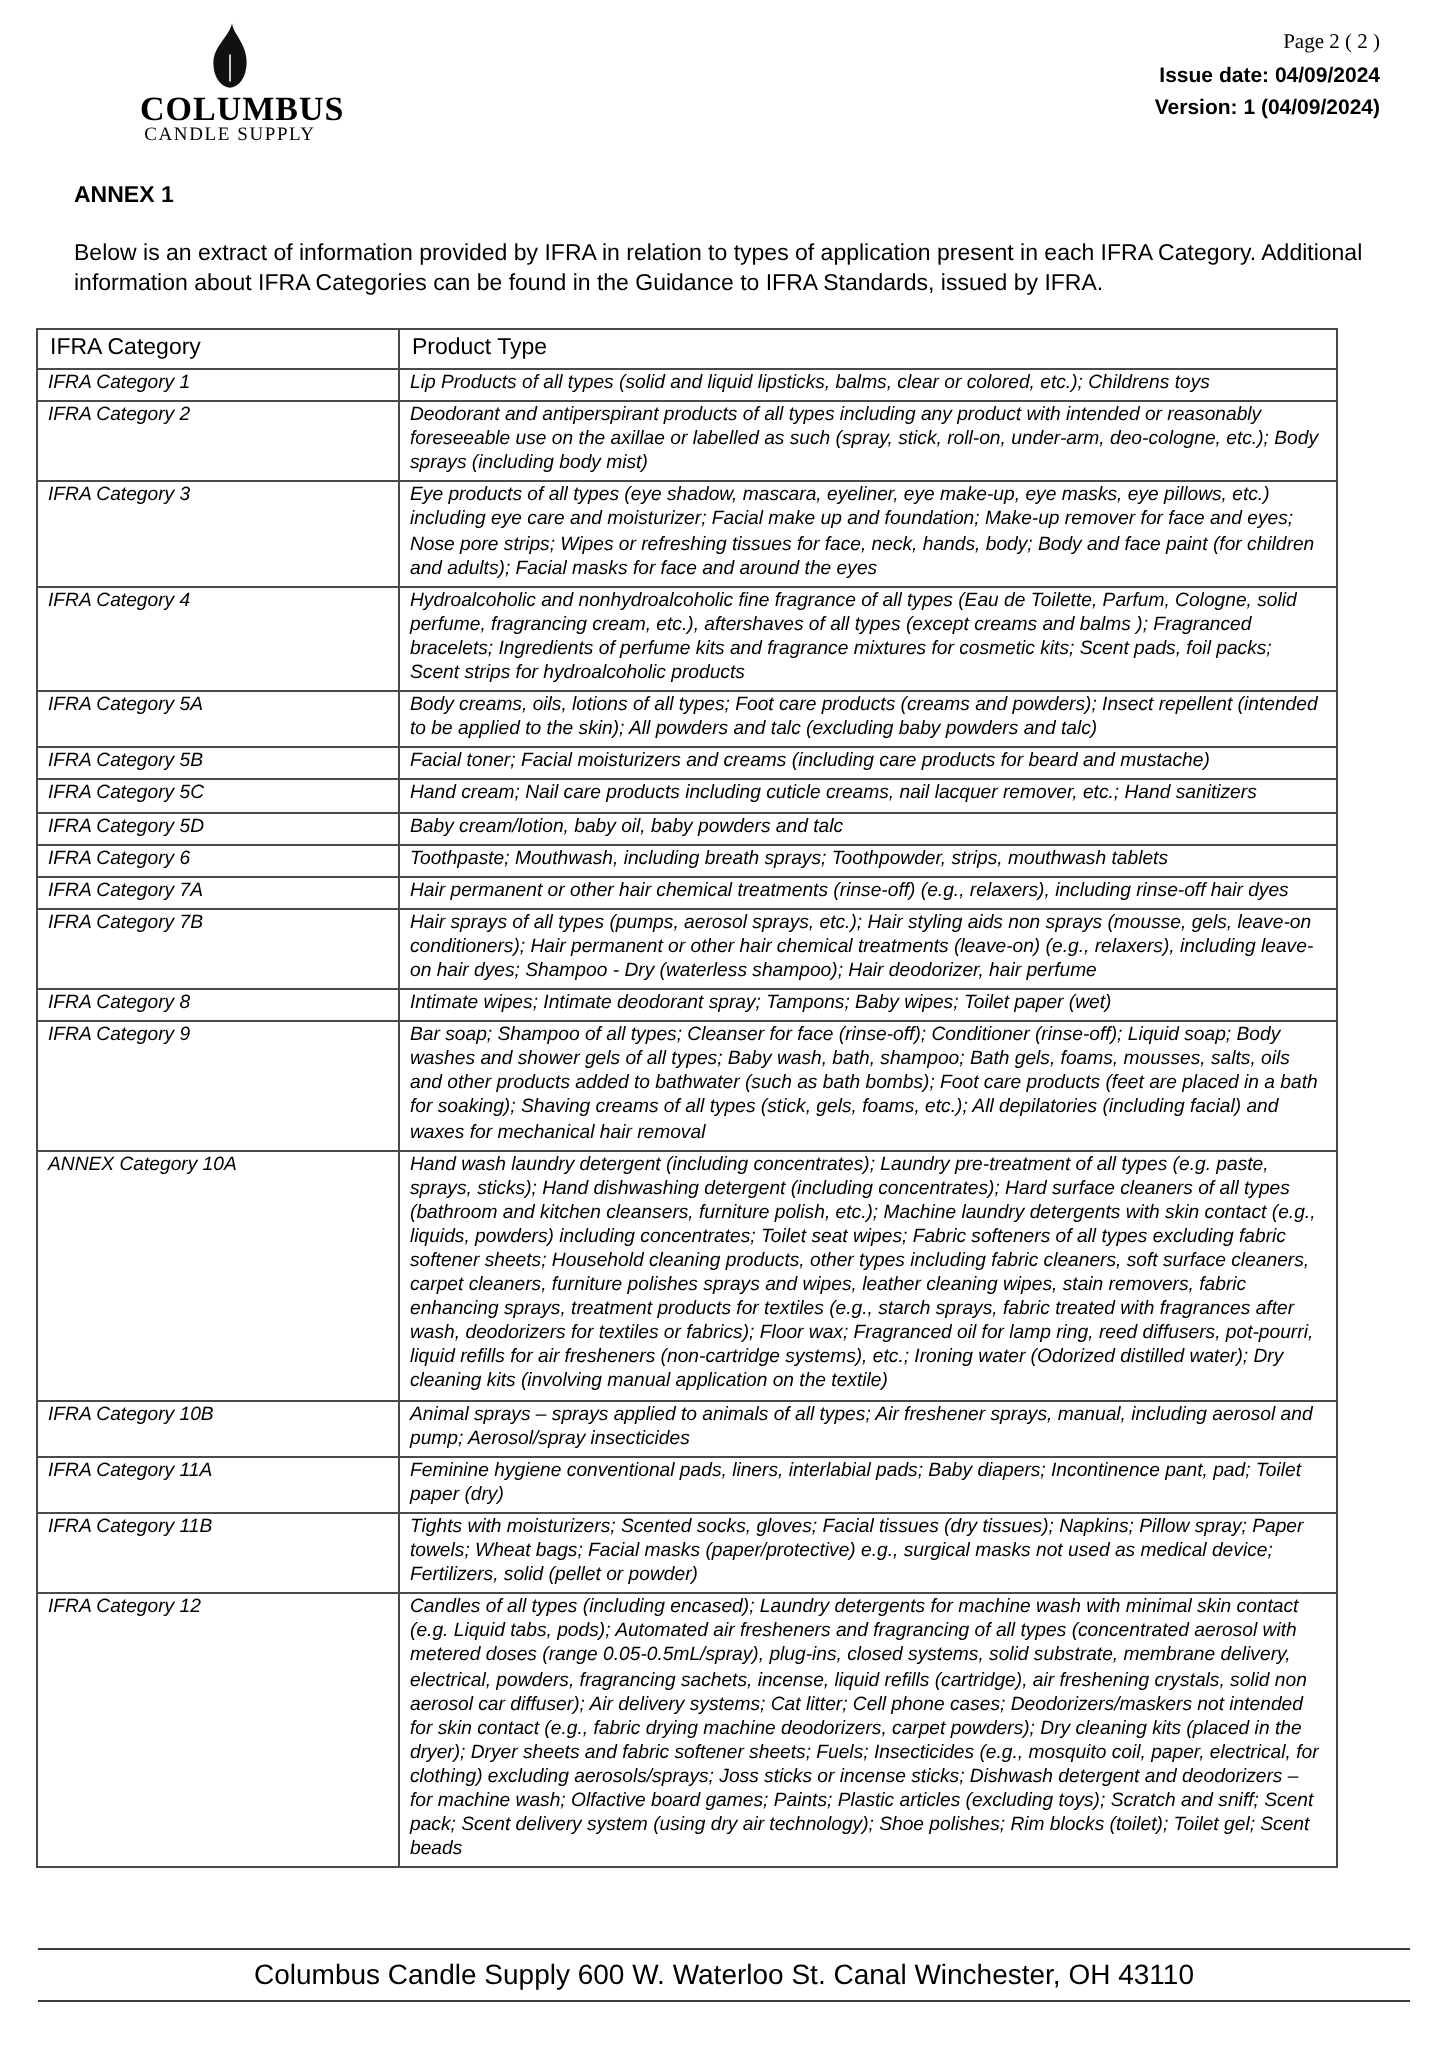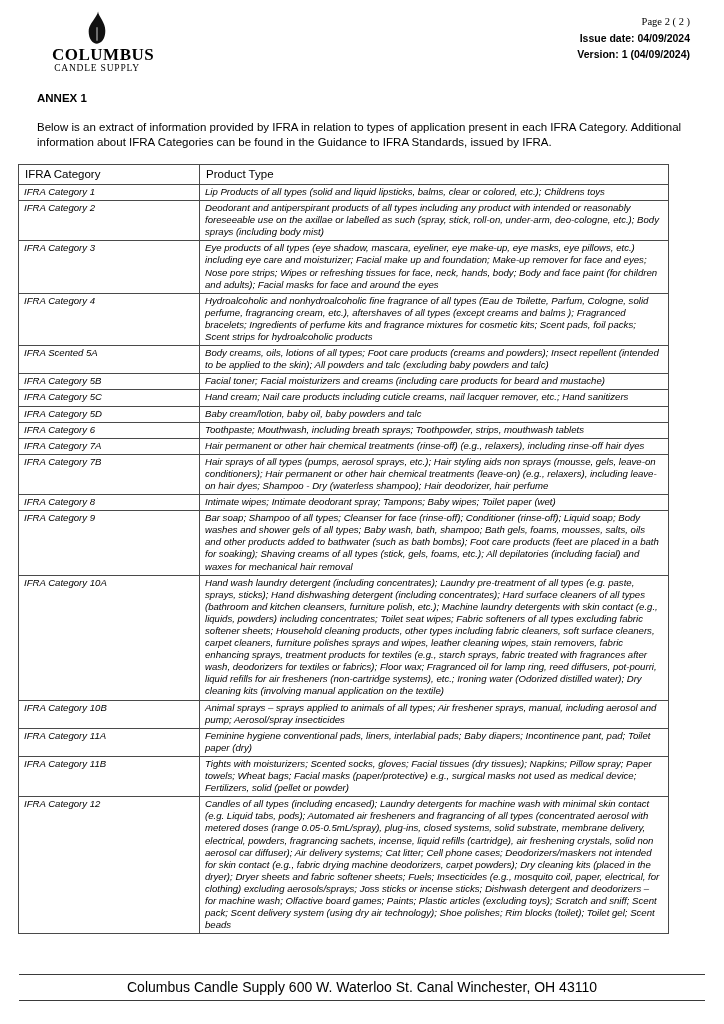--- a/index.html
+++ b/index.html
@@ -14,21 +14,21 @@
     overflow: hidden;
     margin: 0 auto;
   }
   
   .header {
     display: flex;
     justify-content: space-between;
     align-items: flex-start;
     padding: 10px 34px 0 52px;
   }
-  .logo { width: 90px; text-align: center; }
+  .logo { width: 90px; text-align: center; margin-left: 18px; }
   .logo .flame { display: block; margin: 0 auto; width: 26px; height: 36px; }
   .brand1 {
     font-family: "Liberation Serif", serif;
     font-weight: bold;
     font-size: 17px;
     letter-spacing: 0.5px;
     line-height: 17px;
     white-space: nowrap;
   }
   .brand2 {
@@ -125,21 +125,21 @@
         </tr>
         <tr>
           <td>IFRA Category 3</td>
           <td>Eye products of all types (eye shadow, mascara, eyeliner, eye make-up, eye masks, eye pillows, etc.) including eye care and moisturizer; Facial make up and foundation; Make-up remover for face and eyes; Nose pore strips; Wipes or refreshing tissues for face, neck, hands, body; Body and face paint (for children and adults); Facial masks for face and around the eyes</td>
         </tr>
         <tr>
           <td>IFRA Category 4</td>
           <td>Hydroalcoholic and nonhydroalcoholic fine fragrance of all types (Eau de Toilette, Parfum, Cologne, solid perfume, fragrancing cream, etc.), aftershaves of all types (except creams and balms ); Fragranced bracelets; Ingredients of perfume kits and fragrance mixtures for cosmetic kits; Scent pads, foil packs; Scent strips for hydroalcoholic products</td>
         </tr>
         <tr>
-          <td>IFRA Scented 5A</td>
+          <td>IFRA Category 5A</td>
           <td>Body creams, oils, lotions of all types; Foot care products (creams and powders); Insect repellent (intended to be applied to the skin); All powders and talc (excluding baby powders and talc)</td>
         </tr>
         <tr>
           <td>IFRA Category 5B</td>
           <td>Facial toner; Facial moisturizers and creams (including care products for beard and mustache)</td>
         </tr>
         <tr>
           <td>IFRA Category 5C</td>
           <td>Hand cream; Nail care products including cuticle creams, nail lacquer remover, etc.; Hand sanitizers</td>
         </tr>
@@ -161,21 +161,21 @@
         </tr>
         <tr>
           <td>IFRA Category 8</td>
           <td>Intimate wipes; Intimate deodorant spray; Tampons; Baby wipes; Toilet paper (wet)</td>
         </tr>
         <tr>
           <td>IFRA Category 9</td>
           <td>Bar soap; Shampoo of all types; Cleanser for face (rinse-off); Conditioner (rinse-off); Liquid soap; Body washes and shower gels of all types; Baby wash, bath, shampoo; Bath gels, foams, mousses, salts, oils and other products added to bathwater (such as bath bombs); Foot care products (feet are placed in a bath for soaking); Shaving creams of all types (stick, gels, foams, etc.); All depilatories (including facial) and waxes for mechanical hair removal</td>
         </tr>
         <tr>
-          <td>IFRA Category 10A</td>
+          <td>ANNEX Category 10A</td>
           <td>Hand wash laundry detergent (including concentrates); Laundry pre-treatment of all types (e.g. paste, sprays, sticks); Hand dishwashing detergent (including concentrates); Hard surface cleaners of all types (bathroom and kitchen cleansers, furniture polish, etc.); Machine laundry detergents with skin contact (e.g., liquids, powders) including concentrates; Toilet seat wipes; Fabric softeners of all types excluding fabric softener sheets; Household cleaning products, other types including fabric cleaners, soft surface cleaners, carpet cleaners, furniture polishes sprays and wipes, leather cleaning wipes, stain removers, fabric enhancing sprays, treatment products for textiles (e.g., starch sprays, fabric treated with fragrances after wash, deodorizers for textiles or fabrics); Floor wax; Fragranced oil for lamp ring, reed diffusers, pot-pourri, liquid refills for air fresheners (non-cartridge systems), etc.; Ironing water (Odorized distilled water); Dry cleaning kits (involving manual application on the textile)</td>
         </tr>
         <tr>
           <td>IFRA Category 10B</td>
           <td>Animal sprays – sprays applied to animals of all types; Air freshener sprays, manual, including aerosol and pump; Aerosol/spray insecticides</td>
         </tr>
         <tr>
           <td>IFRA Category 11A</td>
           <td>Feminine hygiene conventional pads, liners, interlabial pads; Baby diapers; Incontinence pant, pad; Toilet paper (dry)</td>
         </tr>

